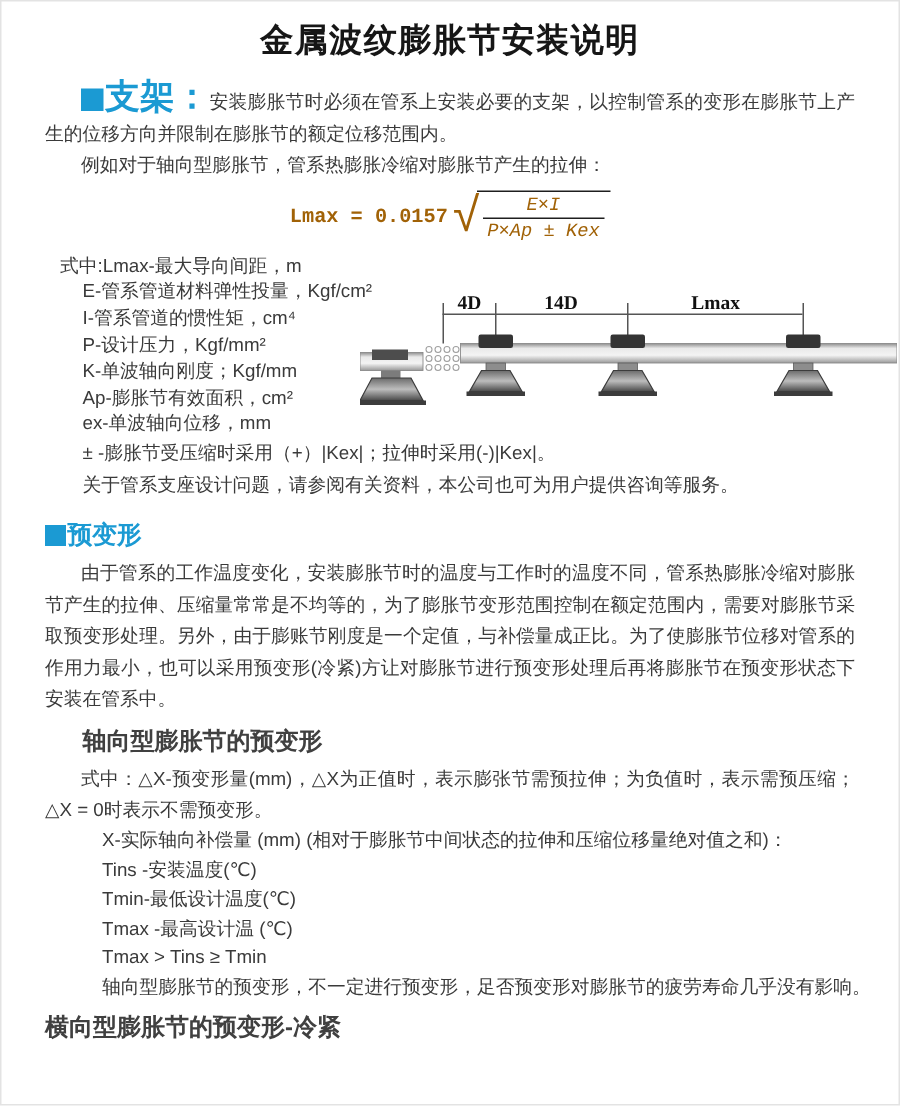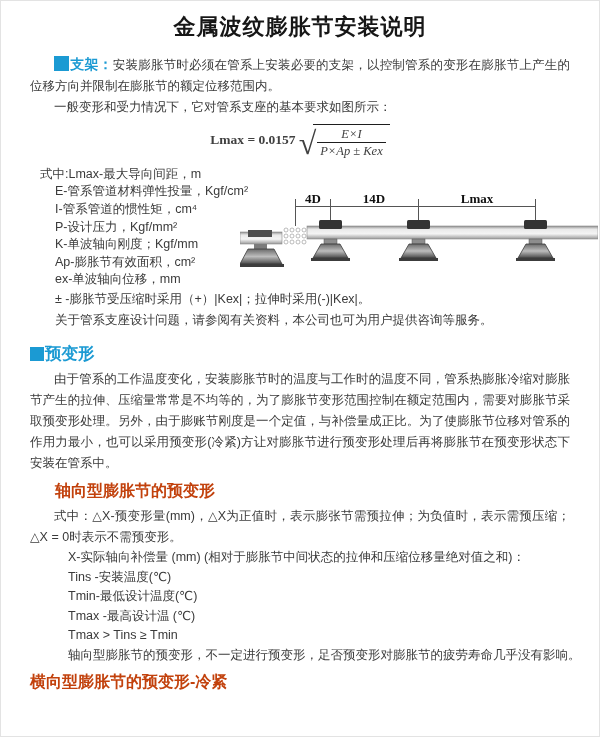--- a/index.html
+++ b/index.html
@@ -11,34 +11,34 @@
     overflow:hidden;
     box-shadow:inset 0 0 0 1px #e3e3e3;
   }
   .page{box-sizing:border-box;width:600px;height:586px;padding:10px 30px 0 30px;position:relative;}
   .doc-title{
     font-size:22px;font-weight:bold;color:#161616;text-align:center;
     margin:2px 0 12px 0;letter-spacing:1px;
   }
   .para{font-size:12.5px;line-height:21px;text-align:justify;margin:0;color:#3a3a3a;}
   .indent{text-indent:24px;}
-  .accent-inline{color:#1b9ad3;font-size:14px;font-weight:bold;font-family:Liberation Serif, serif;}
+  .accent-inline{color:#1b9ad3;font-size:23px;font-weight:bold;font-family:Liberation Serif, serif;}
   .sq{display:inline-block;width:15px;height:15px;background:#1b9ad3;vertical-align:-2px;margin-right:1px;}
   .sq.small{width:14px;height:14px;}
   .section-heading{
     color:#1b9ad3;font-size:16.5px;font-weight:bold;margin:12px 0 4px 0;
   }
   .sub-heading{
-    color:#c2410c;font-size:16px;font-weight:bold;margin:7px 0 4px 0;
+    color:#404040;font-size:16px;font-weight:bold;margin:7px 0 4px 0;
   }
   .sub-heading.ind{margin-left:25px;}
   
   .formula{
-    font-family:Liberation Serif, serif;
-    font-size:13.5px;color:#404040;text-align:center;font-weight:bold;
+    font-family:Liberation Mono, monospace;
+    font-size:13.5px;color:#a16207;text-align:center;font-weight:bold;
   }
   .formula.f1{margin:6px 0 7px 0;}
   .formula.f2{margin:5px 0 6px 0;}
   .frac{display:inline-block;vertical-align:middle;line-height:1.15;font-size:12.5px;margin:0 2px;}
   .frac .num{display:block;border-bottom:1px solid #1e1e1e;padding:0 3px 1px 3px;}
   .frac .den{display:block;padding:1px 3px 0 3px;}
   .it{font-style:italic;font-weight:normal;}
   .radical{font-size:32px;font-weight:400;vertical-align:middle;line-height:0;position:relative;top:2px;margin-left:3px;margin-right:-3px;}
   .radicand{display:inline-block;border-top:1.4px solid #1e1e1e;vertical-align:middle;padding:2px 2px 0 2px;}
   .paren{font-size:19px;font-weight:normal;vertical-align:middle;position:relative;top:-1px;}
@@ -53,21 +53,21 @@
   .dimlabel{font-family:"Liberation Serif","DejaVu Serif",serif;font-weight:bold;font-size:13px;fill:#111;}
 </style>
 </head>
 <body>
 
 <div class="page">
 
   <div class="doc-title">金属波纹膨胀节安装说明</div>
 
   <p class="para indent"><span class="sq"></span><span class="accent-inline">支架：</span><span>安装膨胀节时必须在管系上安装必要的支架，以控制管系的变形在膨胀节上产生的位移方向并限制在膨胀节的额定位移范围内。</span></p>
-  <p class="para indent">一般变形和受力情况下，它对管系支座的基本要求如图所示：</p>
+  <p class="para indent">例如对于轴向型膨胀节，管系热膨胀冷缩对膨胀节产生的拉伸：</p>
 
   <div class="formula f1">
     <span>Lmax = 0.0157</span><span class="radical">√</span><span class="radicand"><span class="frac it"><span class="num">E×I</span><span class="den">P×Ap ± Kex</span></span></span>
   </div>
 
   <div class="vars-wrap">
     <div class="varline first">式中:Lmax-最大导向间距，m</div>
     <div class="varline ind">E-管系管道材料弹性投量，Kgf/cm²</div>
     <div class="varline ind">I-管系管道的惯性矩，cm⁴</div>
     <div class="varline ind">P-设计压力，Kgf/mm²</div>

